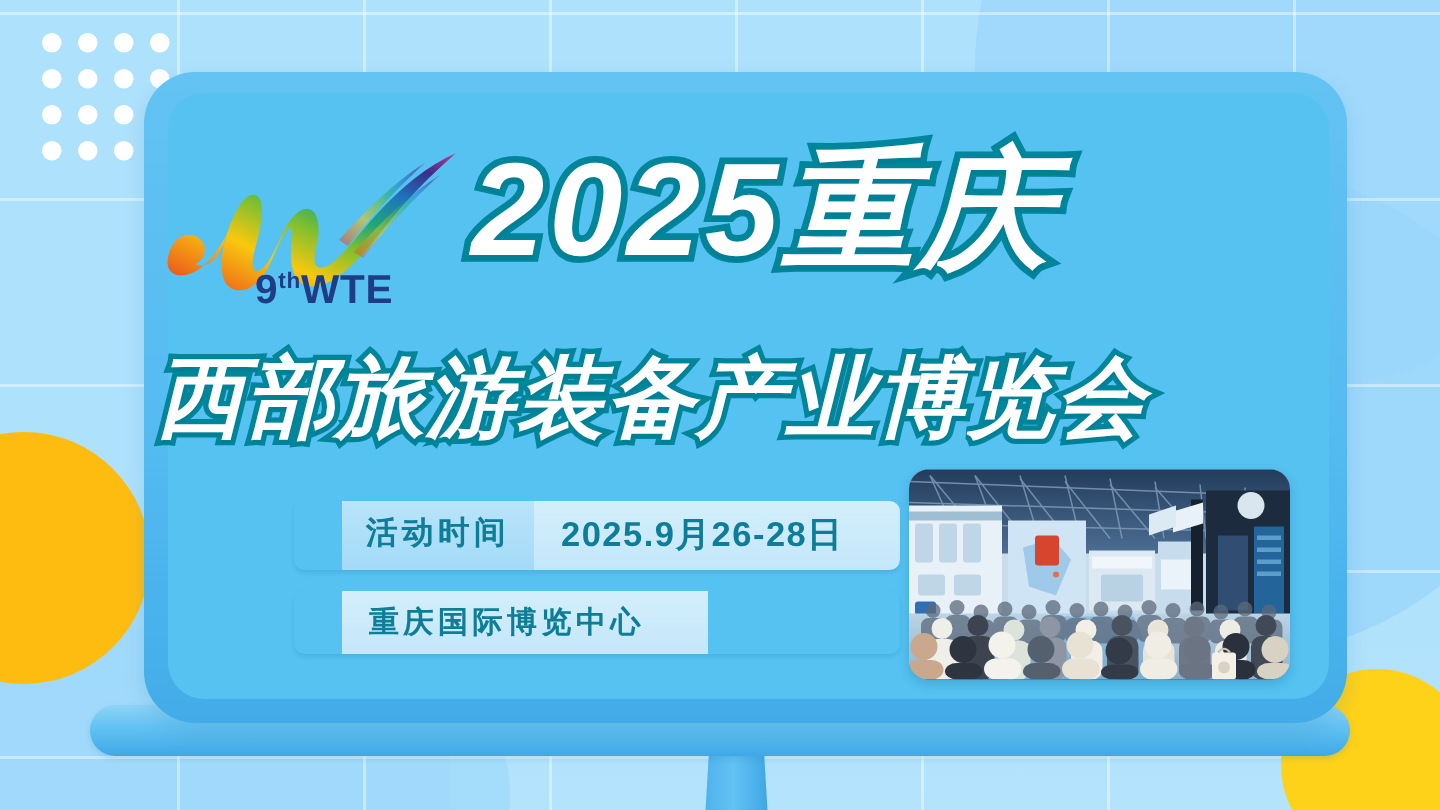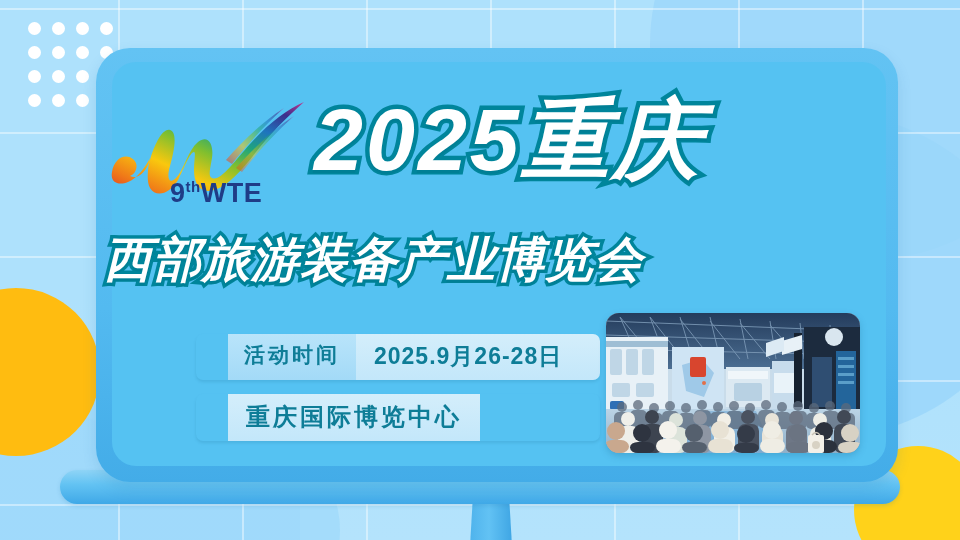--- a/index.html
+++ b/index.html
@@ -190,21 +190,21 @@
     letter-spacing: 3px;
     white-space: nowrap;
     -webkit-text-stroke: 9px #00859B;
     paint-order: stroke fill;
     text-shadow: 0 3px 0 rgba(0,110,130,.25);
   }
   .subhead {
     position: absolute;
     left: 104px;
     top: 236px;
-    font-size: 48px;
+    font-size: 59px;
     line-height: 1;
     font-weight: bold;
     font-style: italic;
     color: #ffffff;
     letter-spacing: 1px;
     white-space: nowrap;
     -webkit-text-stroke: 7px #00859B;
     paint-order: stroke fill;
     text-shadow: 0 3px 0 rgba(0,110,130,.25);
   }
@@ -242,21 +242,21 @@
     box-sizing: border-box;
     background: linear-gradient(180deg, #D4EEFB 0%, #C3E7FA 100%);
     color: #0E7D97;
     font-size: 23px;
     font-weight: bold;
     letter-spacing: 1px;
     white-space: nowrap;
   }
   .info-row.row-venue .info-value {
     letter-spacing: 3px;
-    font-size: 24px;
+    font-size: 20px;
   }
 
   
   .photo {
     position: absolute;
     left: 606px;
     top: 313px;
     width: 254px;
     height: 140px;
     border-radius: 13px;

